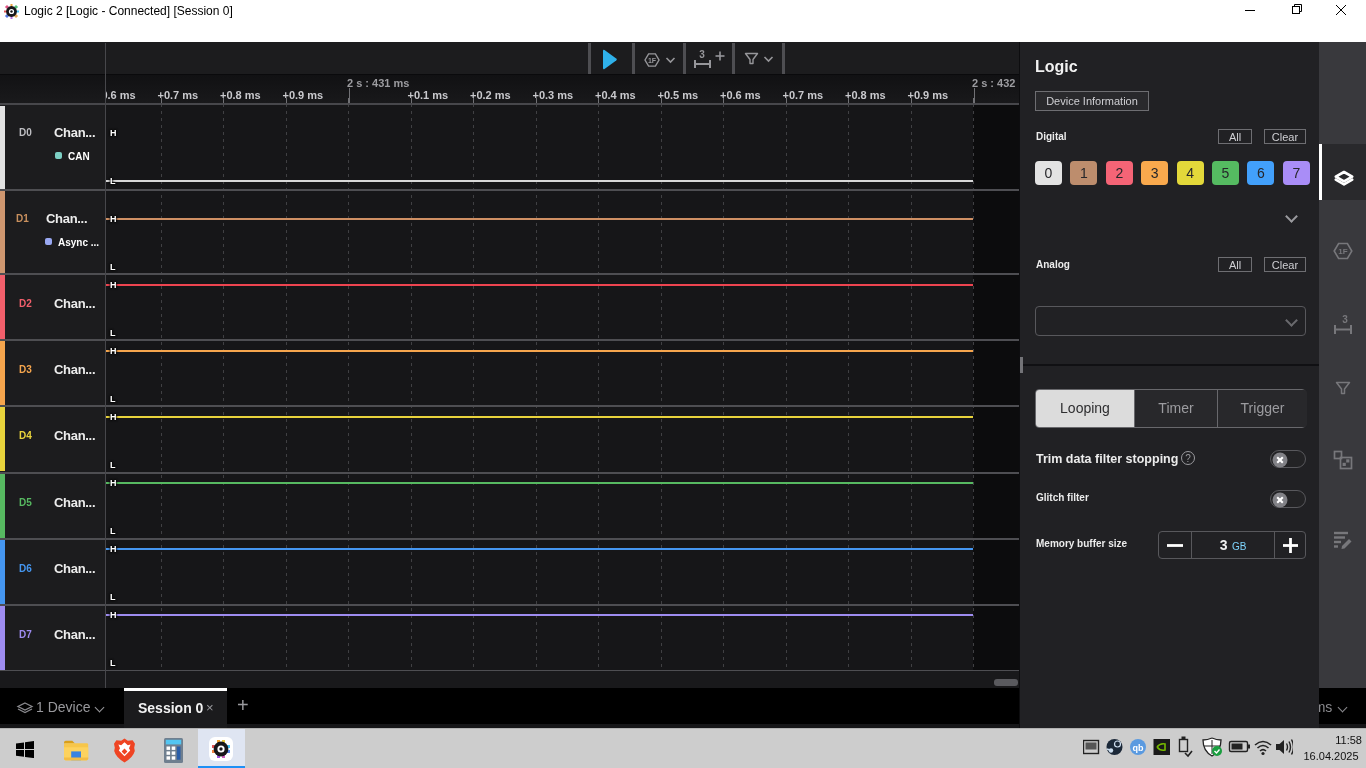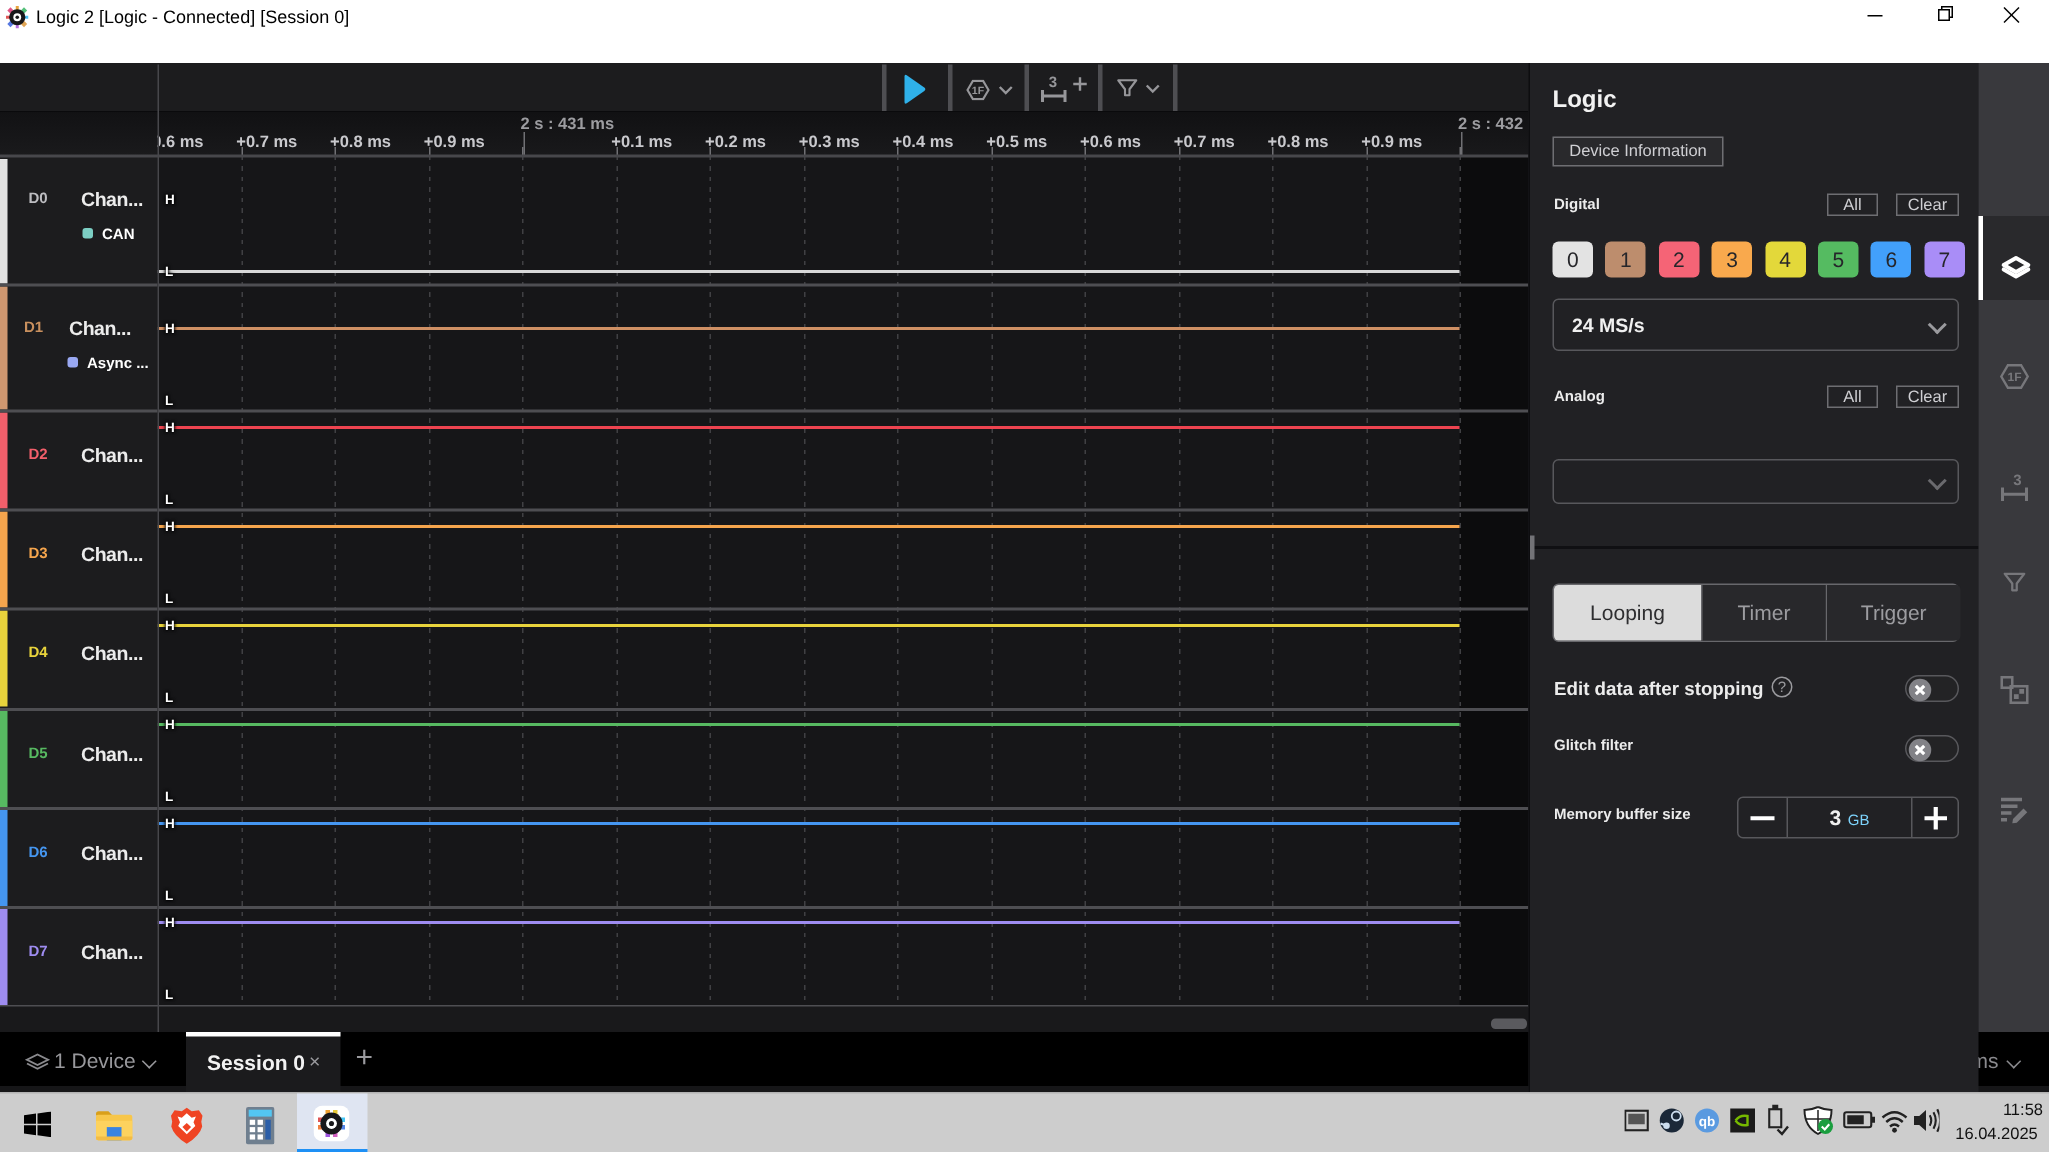--- a/index.html
+++ b/index.html
@@ -267,36 +267,33 @@
       <div class="pill" style="left:198px;top:87px;width:34px;height:15px;font-size:11px;line-height:14px">All</div>
       <div class="pill" style="left:244px;top:87px;width:42px;height:15px;font-size:11px;line-height:14px">Clear</div>
       <div class="chbtn" style="left:15px;background:#e3e3e3">0</div>
       <div class="chbtn" style="left:50.4px;background:#bd8d6d">1</div>
       <div class="chbtn" style="left:85.8px;background:#f56476">2</div>
       <div class="chbtn" style="left:121.19999999999999px;background:#f9a94d">3</div>
       <div class="chbtn" style="left:156.6px;background:#e3d83a">4</div>
       <div class="chbtn" style="left:192px;background:#55bb61">5</div>
       <div class="chbtn" style="left:227.39999999999998px;background:#42a0fb">6</div>
       <div class="chbtn" style="left:262.79999999999995px;background:#a98df7">7</div>
-      <div class="ddown" style="top:157px;height:35px">
-        <span style="position:absolute;left:12px;top:9px;font-size:13px;font-weight:bold;color:#f0f0f0">24 MS/s</span>
-      </div>
       <div class="chev" style="left:267px;top:170px"></div>
       <div class="seclab" style="left:16px;top:217px">Analog</div>
       <div class="pill" style="left:198px;top:215px;width:34px;height:15px;font-size:11px;line-height:14px">All</div>
       <div class="pill" style="left:244px;top:215px;width:42px;height:15px;font-size:11px;line-height:14px">Clear</div>
       <div class="ddown" style="top:264px;height:30px"></div>
       <div class="chev" style="left:267px;top:274px;border-color:#6a6a6e"></div>
       <div class="abs" style="left:0;top:322px;width:300px;height:2px;background:#101013"></div>
       <div class="abs" style="left:15px;top:347px;width:271px;height:39px;border:1px solid #68686c;border-radius:4px">
           <div class="abs" style="left:0;top:0;width:98px;height:37px;background:#dcdcdc;border-radius:3px 0 0 3px;color:#2e2e30;font-size:14px;text-align:center;line-height:37px">Looping</div>
           <div class="abs" style="left:98px;top:0;width:83px;height:37px;border-left:1px solid #68686c;background:#28282b;color:#9c9ca0;font-size:14px;text-align:center;line-height:37px">Timer</div>
           <div class="abs" style="left:181px;top:0;width:90px;height:37px;border-left:1px solid #68686c;background:#28282b;border-radius:0 3px 3px 0;color:#9c9ca0;font-size:14px;text-align:center;line-height:37px">Trigger</div>
         </div>
-      <div class="seclab" style="left:16px;top:410px;font-size:12.5px">Edit data after stopping</div>
+      <div class="seclab" style="left:16px;top:410px;font-size:12.5px">Trim data filter stopping</div>
       <div class="abs" style="left:161px;top:409px;width:14px;height:14px;border:1px solid #9a9a9e;border-radius:50%;color:#9a9a9e;font-size:10px;text-align:center;line-height:14px">?</div>
       <div class="toggle" style="top:408px">
         <svg style="position:absolute;left:0.5px;top:0.5px" width="16" height="16" viewBox="0 0 16 16">
           <circle cx="8" cy="8" r="7.5" fill="#828287"></circle>
           <path d="M5.2 5.2 L10.8 10.8 M10.8 5.2 L5.2 10.8" stroke="#fff" stroke-width="2.1"></path>
         </svg>
       </div>
       <div class="seclab" style="left:16px;top:450px">Glitch filter</div>
       <div class="toggle" style="top:448px">
         <svg style="position:absolute;left:0.5px;top:0.5px" width="16" height="16" viewBox="0 0 16 16">

